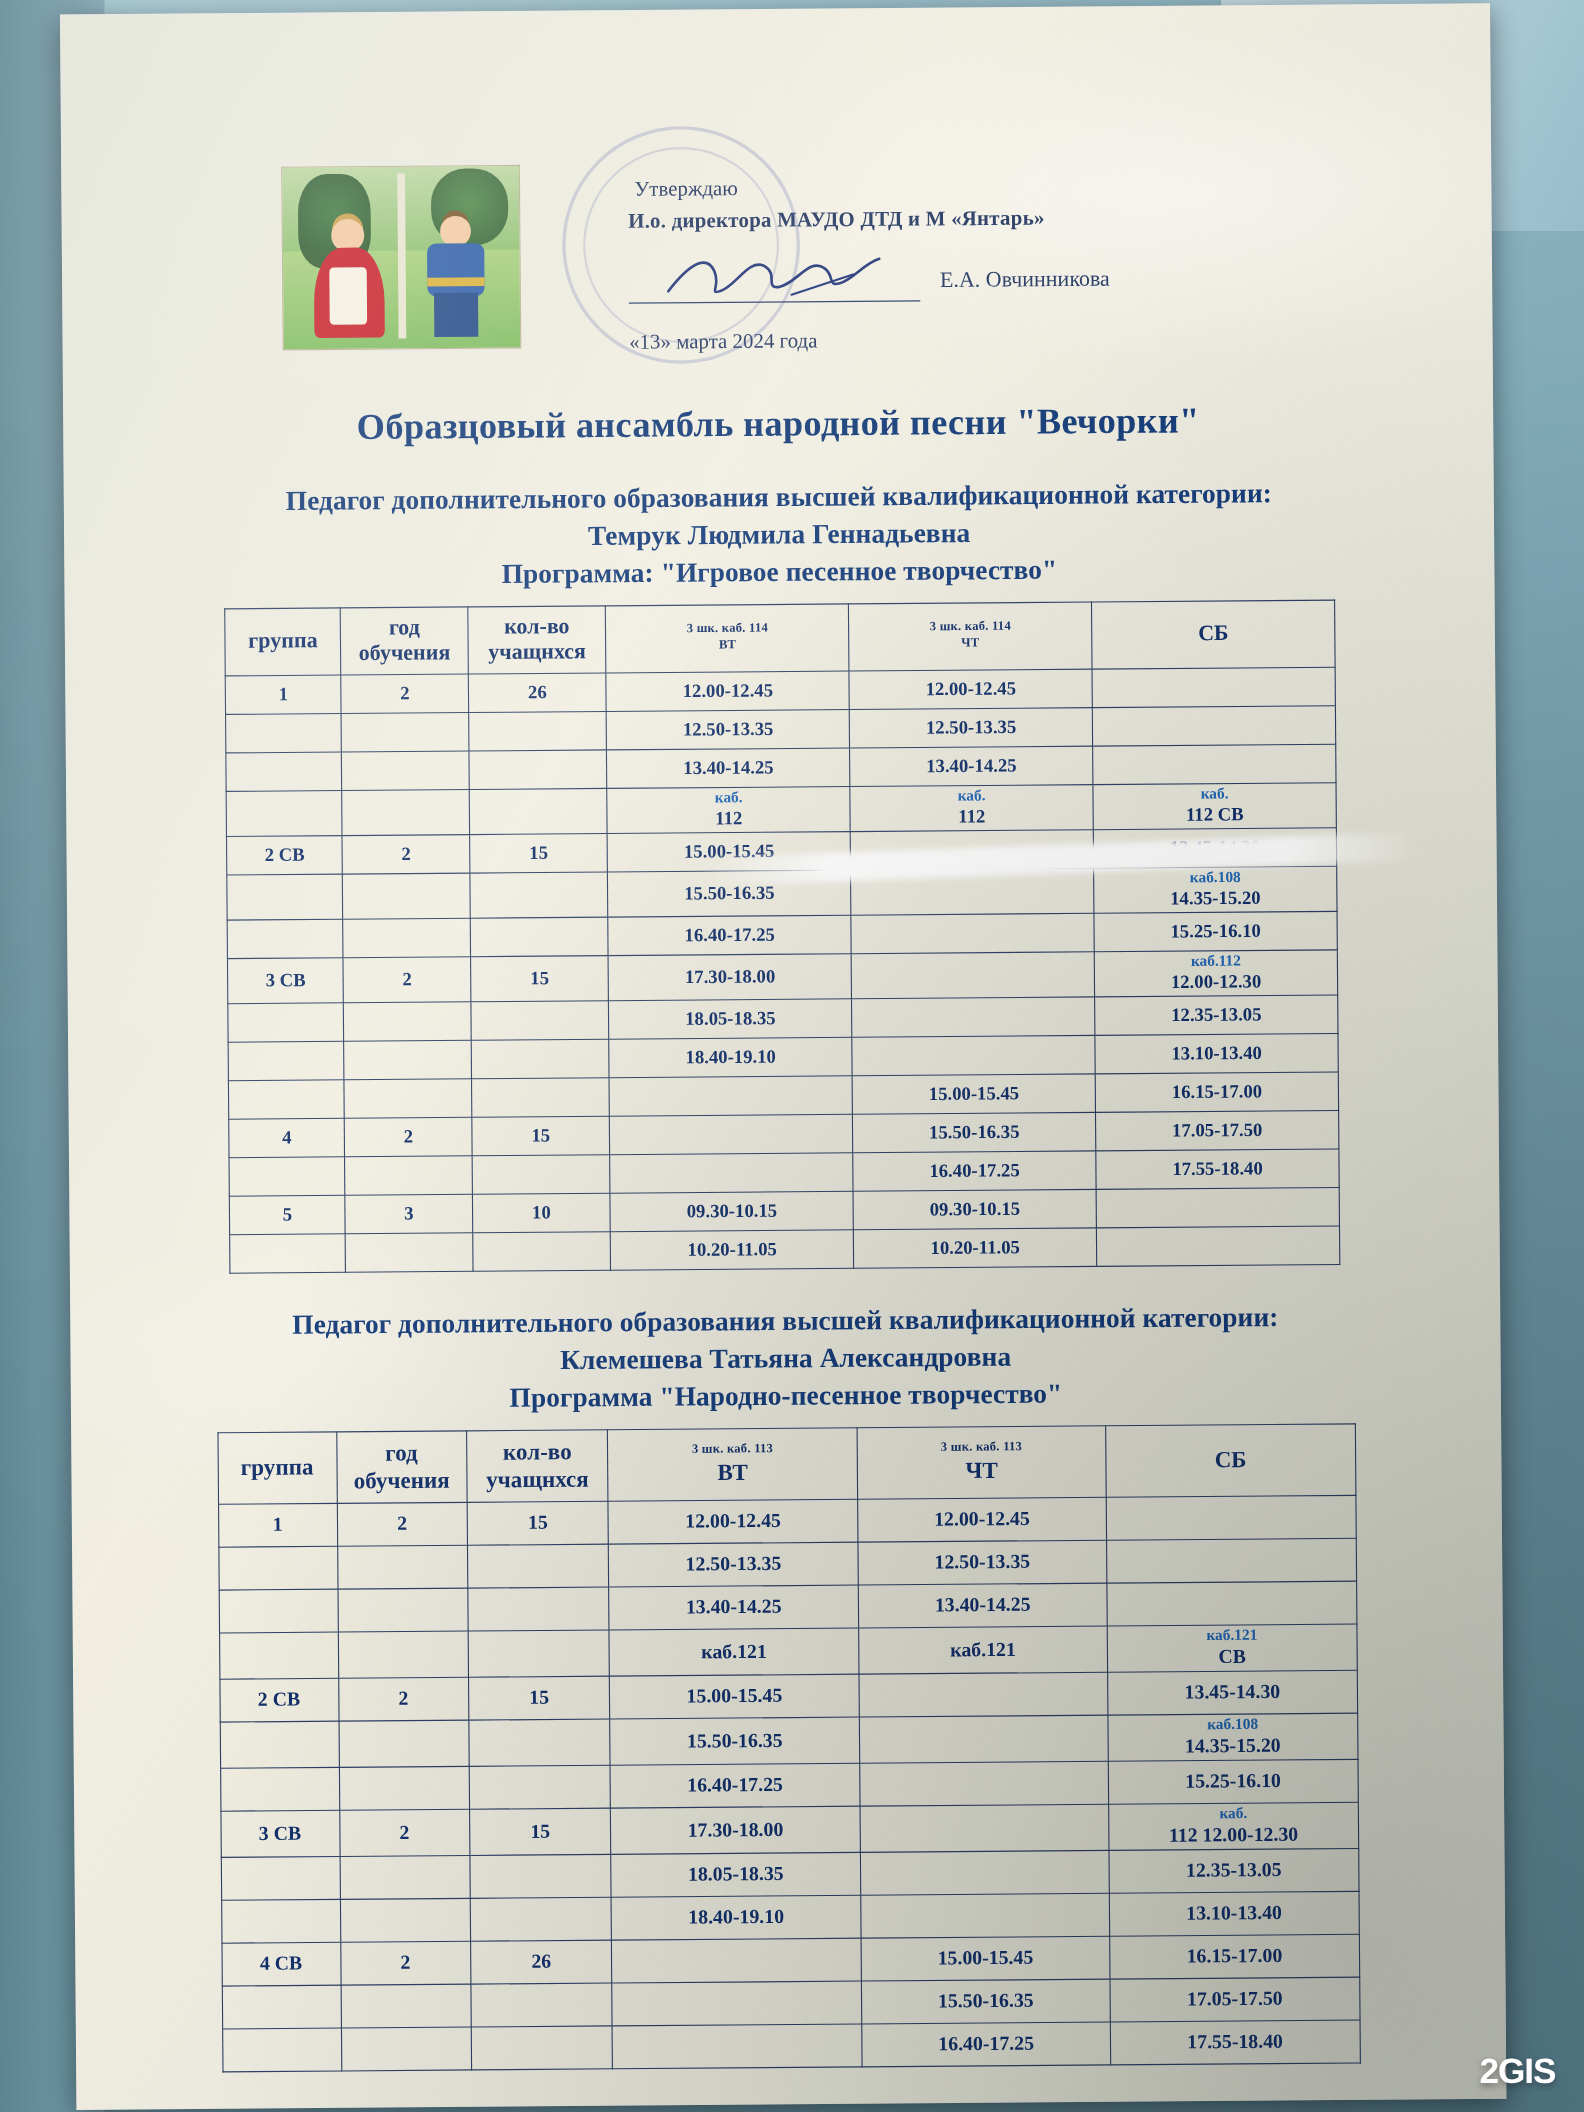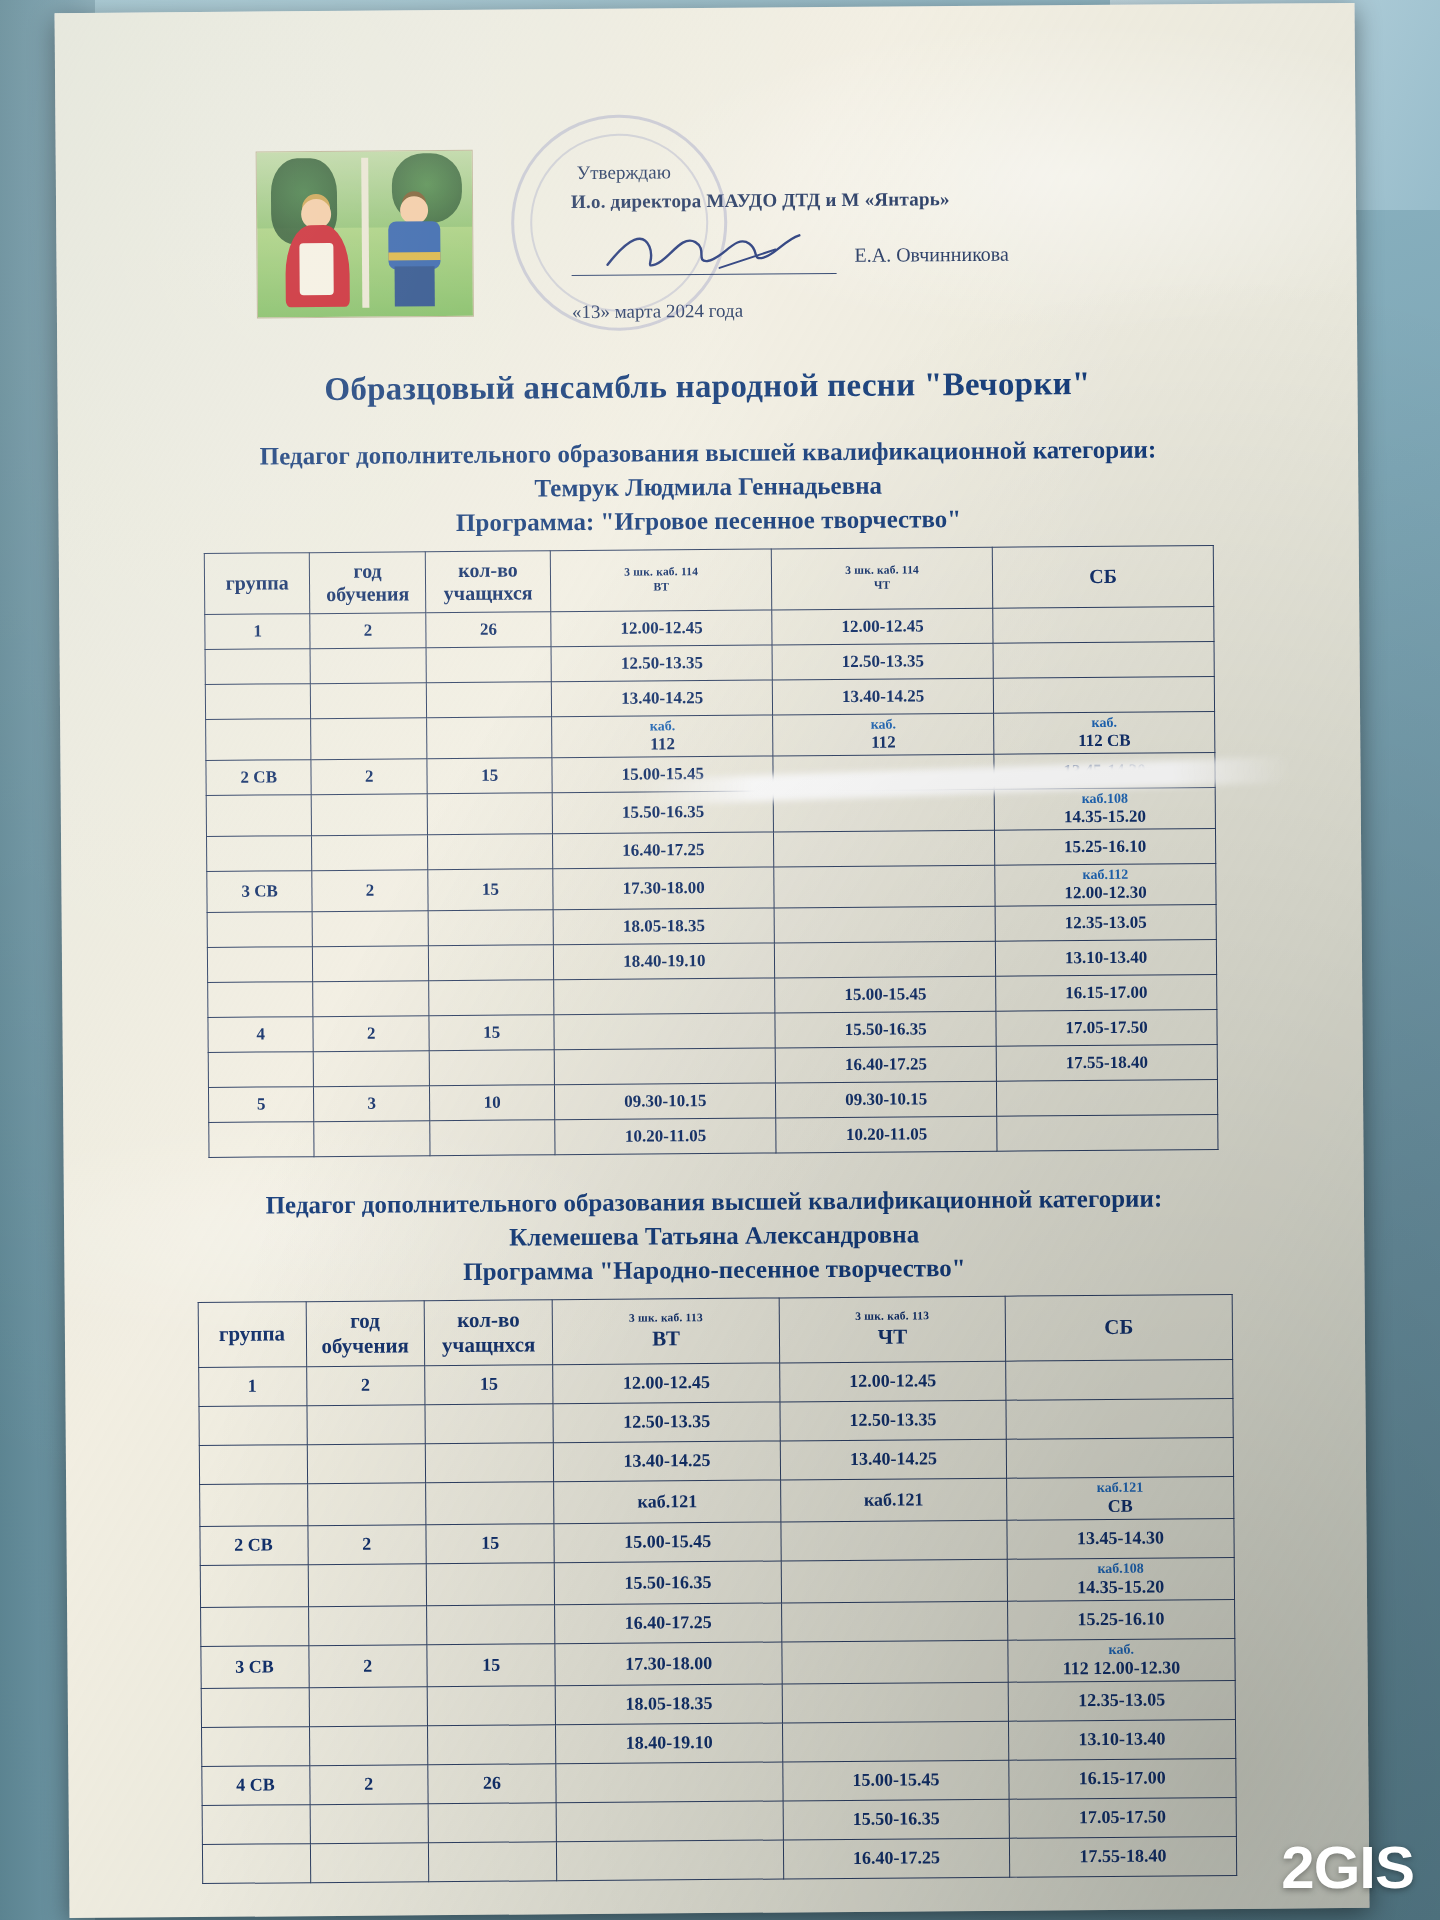--- a/index.html
+++ b/index.html
@@ -267,21 +267,21 @@
   #table2 th{ font-size: 21px; height: 60px; }
 
   
   .watermark{
     position:absolute;
     right: 26px;
     bottom: 18px;
     z-index: 60;
     font-family: "Liberation Sans", sans-serif;
     font-weight: 700;
-    font-size: 60px;
+    font-size: 32px;
     color: #ffffff;
     letter-spacing: -1px;
     text-shadow: 0 2px 6px rgba(0,0,0,.35);
     margin-top: 39px;
   }
 </style>
 </head>
 <body>
 
 <div id="photo">

